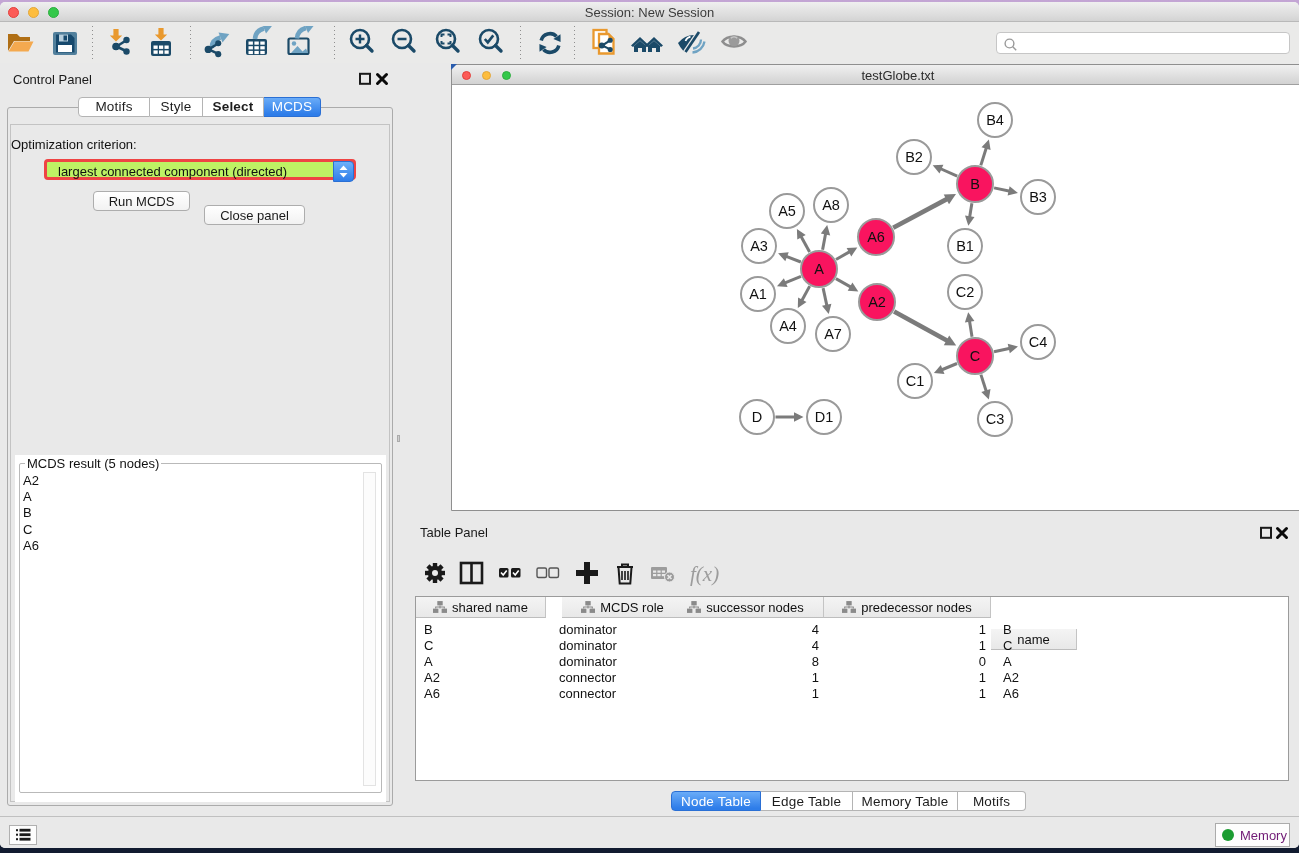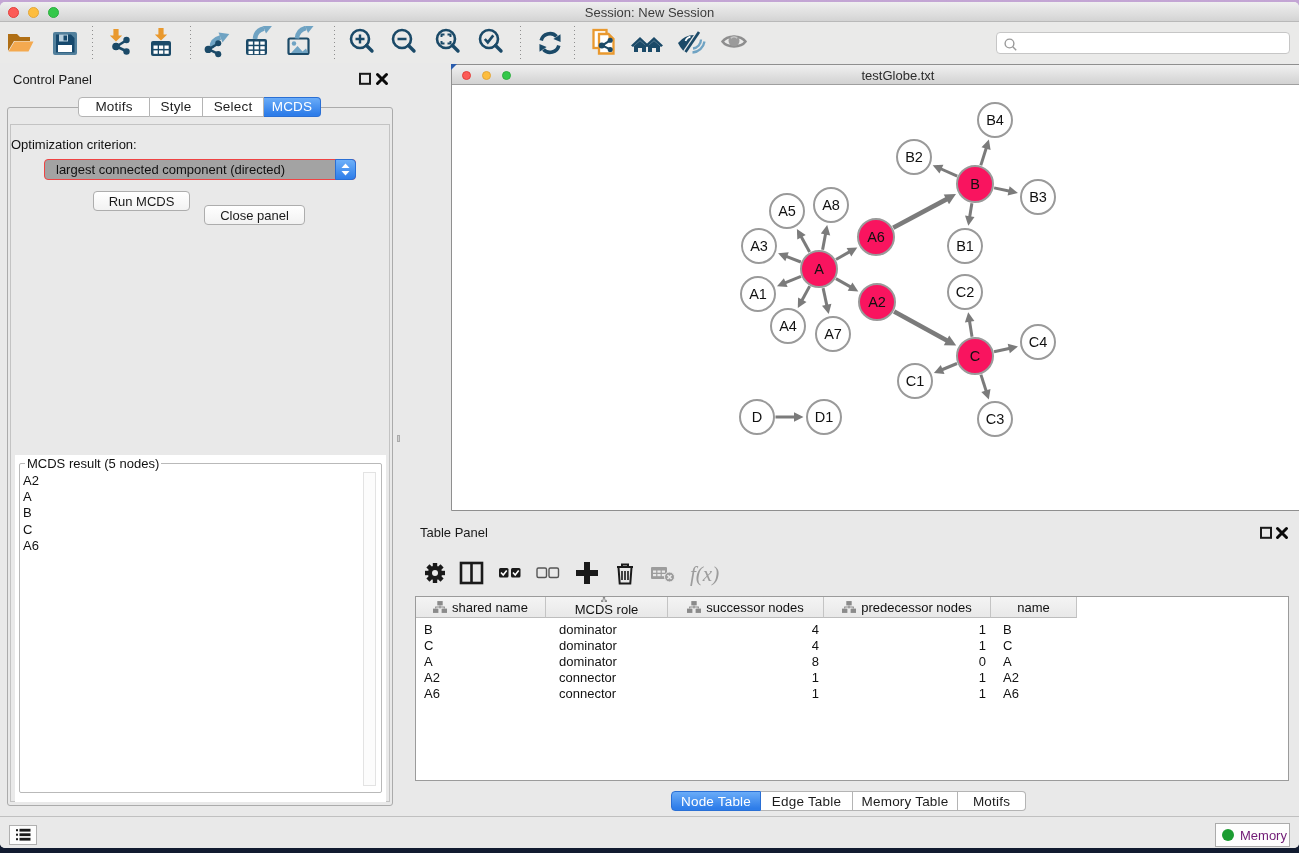--- a/index.html
+++ b/index.html
@@ -29,21 +29,21 @@
 .tab.last { border-radius:0 4px 4px 0; }
 .tab.sel { background:linear-gradient(#6aacf8,#2e7de9 90%); color:#fff; border-color:#2a6fd4; }
 #tabpane { position:absolute; left:7px; top:44px; width:386px; height:699px;
   border:1px solid #ababab; border-radius:3px; background:#e9e9e9; }
 #innerpane { position:absolute; left:2px; top:16px; width:380px; height:678px;
   border:1px solid #c3c3c3; background:#e9e9e9; }
 .btn { position:absolute; height:20px; background:linear-gradient(#ffffff,#f2f2f2);
   border:1px solid #adadad; border-radius:4px; font-size:13px; color:#1a1a1a;
   display:flex; align-items:center; justify-content:center; }
 #dropdown { position:absolute; left:33px; top:34px; width:312px; height:21px;
-  background:#a3a3a3; border:1px solid #ef4444; border-radius:4px; font-size:13px; color:#111;padding-left:40px; }
+  background:#bef264; border:3px solid #ef4444; border-radius:4px; font-size:13px; color:#111;padding-left:40px; }
 #dropdown .dtext { position:absolute; left:11px; top:2px; }
 #dropdown .dbtn { position:absolute; right:-1px; top:-1px; width:21px; height:21px;
   background:linear-gradient(#6db0f9,#2e7de9); border-radius:0 4px 4px 0; border:1px solid #2a6fd4; }
 #resultwrap { position:absolute; left:4px; top:330px; width:371px; height:347px; background:#fff; }
 #fieldset { position:absolute; left:4px; top:8px; width:363px; height:330px;
   border:1px solid #b9b9b9; border-radius:2px; }
 #fieldset .legend { position:absolute; left:5px; top:-8px; background:#fff;
   padding:0 2px; font-size:13px; color:#111; }
 #mlist { position:absolute; left:3px; top:9px; font-size:13px; color:#111; line-height:16.2px; }
 #vsb { position:absolute; left:343px; top:8px; width:13px; height:314px;
@@ -232,21 +232,21 @@
   </div>
   <div id="cpanel">
     <div class="paneltitle" style="position:absolute;left:13px;top:9px;">Control Panel</div>
     <svg style="position:absolute;left:358px;top:9px" width="36" height="14" viewBox="0 0 36 14">
       <rect x="2" y="1.8" width="10" height="10" fill="none" stroke="#1a1a1a" stroke-width="2"></rect>
       <path d="M19.5 2.5 L28.5 11.5 M28.5 2.5 L19.5 11.5" stroke="#0a0a0a" stroke-width="3" stroke-linecap="round"></path>
     </svg>
     <div class="tabrow" style="left:78px; top:34px;">
       <div class="tab first" style="width:72px;">Motifs</div>
       <div class="tab" style="width:53px;">Style</div>
-      <div class="tab" style="width:61px;">Select</div>
+      <div class="tab" style="width:61px;font-weight:bold;">Select</div>
       <div class="tab sel last" style="width:57px;">MCDS</div>
     </div>
     <div id="tabpane">
       <div id="innerpane">
         <div style="position:absolute;left:0;right:0;top:12px;text-align:left;font-size:13px;color:#111;">Optimization criterion:</div>
         <div id="dropdown">
           <div class="dtext">largest connected component (directed)</div>
           <div class="dbtn">
             <svg width="19" height="19" viewBox="0 0 19 19">
               <path d="M5.5 8 L9.5 3.6 L13.5 8 Z" fill="#fff"></path>
@@ -437,21 +437,21 @@
           <svg width="14" height="12" viewBox="-4 0 13 11" style="margin-right:5px">
             <g fill="#8a8a8a">
               <rect x="0" y="0" width="5" height="4"></rect>
               <rect x="-4" y="7" width="5" height="4"></rect>
               <rect x="4" y="7" width="5" height="4"></rect>
               <path d="M2.5 4 v2 M-1.5 7 v-1.5 h8 V7 M2.5 5.5 v1.5" stroke="#8a8a8a" stroke-width="1" fill="none"></path>
             </g>
           </svg>
           <span>shared name</span>
         </div>
-<div class="thead" style="left:130px;width:122px;flex-direction:column;">
+<div class="thead" style="left:146px;width:122px;">
           <svg width="14" height="12" viewBox="-4 0 13 11" style="margin-right:5px">
             <g fill="#8a8a8a">
               <rect x="0" y="0" width="5" height="4"></rect>
               <rect x="-4" y="7" width="5" height="4"></rect>
               <rect x="4" y="7" width="5" height="4"></rect>
               <path d="M2.5 4 v2 M-1.5 7 v-1.5 h8 V7 M2.5 5.5 v1.5" stroke="#8a8a8a" stroke-width="1" fill="none"></path>
             </g>
           </svg>
           <span>MCDS role</span>
         </div>
@@ -470,21 +470,21 @@
           <svg width="14" height="12" viewBox="-4 0 13 11" style="margin-right:5px">
             <g fill="#8a8a8a">
               <rect x="0" y="0" width="5" height="4"></rect>
               <rect x="-4" y="7" width="5" height="4"></rect>
               <rect x="4" y="7" width="5" height="4"></rect>
               <path d="M2.5 4 v2 M-1.5 7 v-1.5 h8 V7 M2.5 5.5 v1.5" stroke="#8a8a8a" stroke-width="1" fill="none"></path>
             </g>
           </svg>
           <span>predecessor nodes</span>
         </div>
-<div class="thead" style="left:575px;width:86px;">
+<div class="thead" style="left:575px;width:86px;margin-top:32px;">
           <span>name</span>
         </div>
 <div class="trowtext" style="left:8px;top:25px;">B</div>
 <div class="trowtext" style="left:143px;top:25px;">dominator</div>
 <div class="trowtext" style="left:320px;top:25px;width:83px;text-align:right;">4</div>
 <div class="trowtext" style="left:490px;top:25px;width:80px;text-align:right;">1</div>
 <div class="trowtext" style="left:587px;top:25px;">B</div>
 <div class="trowtext" style="left:8px;top:41px;">C</div>
 <div class="trowtext" style="left:143px;top:41px;">dominator</div>
 <div class="trowtext" style="left:320px;top:41px;width:83px;text-align:right;">4</div>

